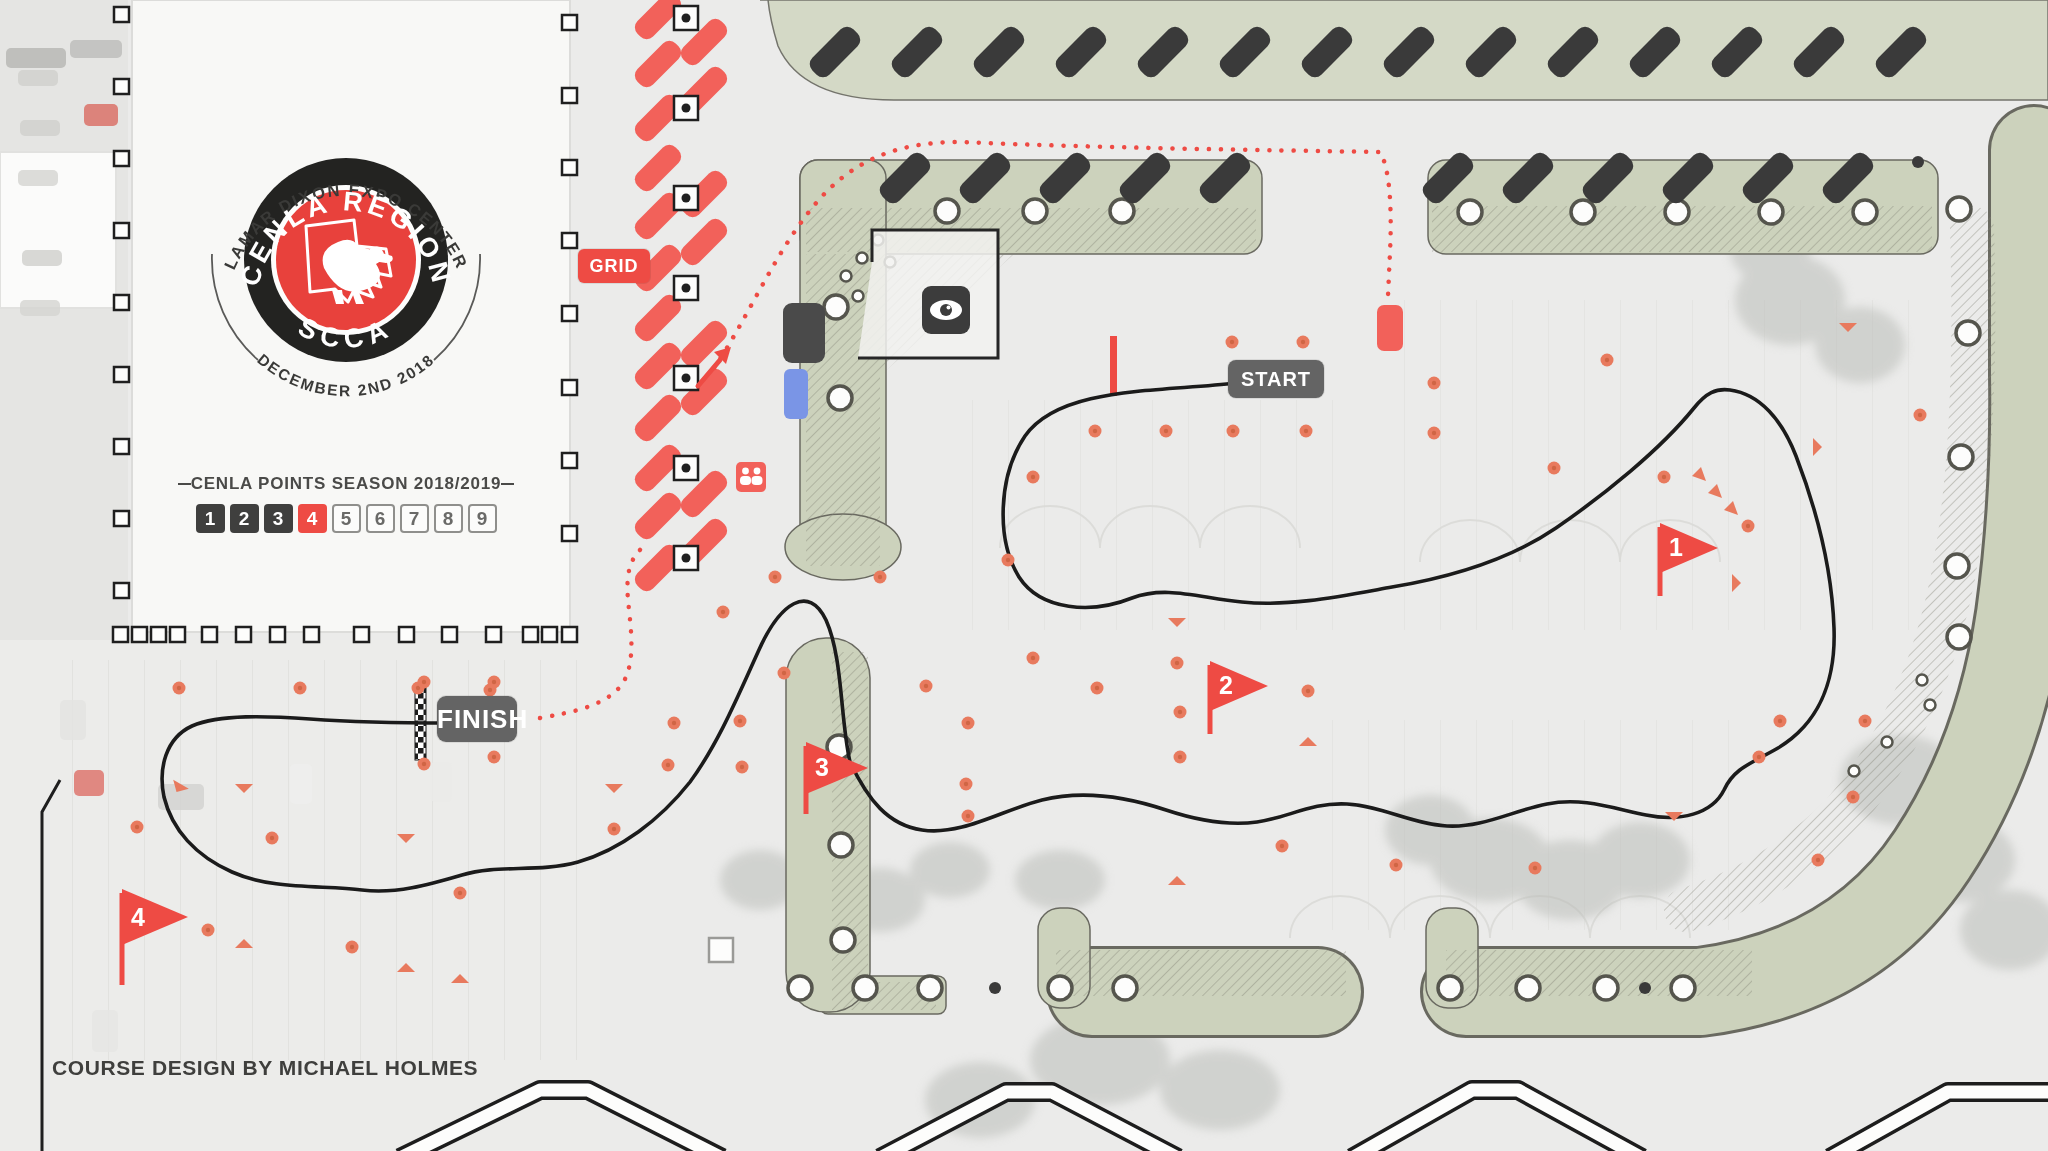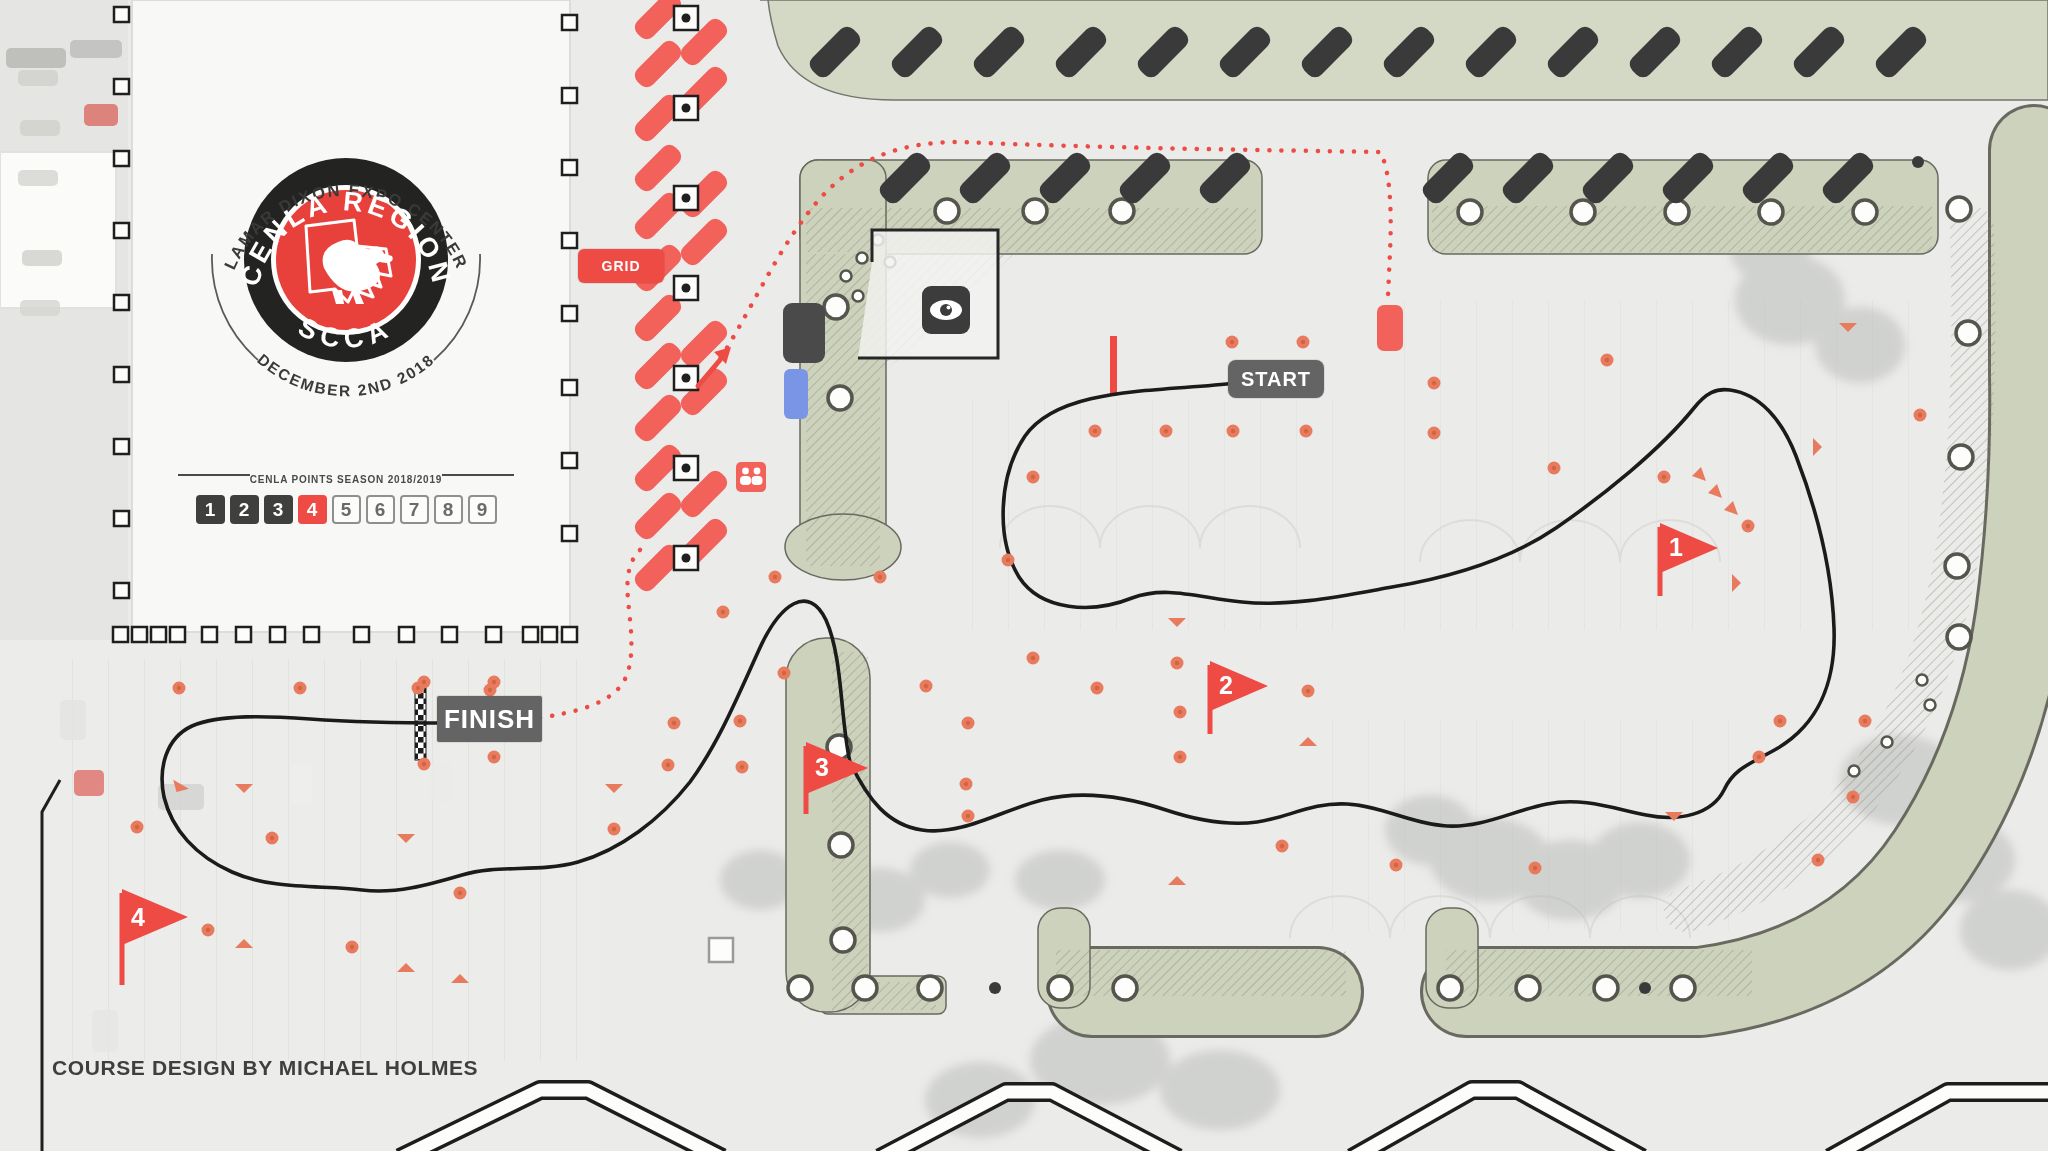--- a/index.html
+++ b/index.html
@@ -1,32 +1,32 @@
 <!DOCTYPE html>
 <html style="--accent: #ee4b44; --salmon: #f2615a; --cone: #e87a5e; --sage: #ccd2bc; --sagel: #d4d9c6; --badge: #646464; --dark: #3c3c3c; --course: #1b1b1b;"><head>
 <meta charset="utf-8">
 <style>
   html,body{margin:0;padding:0;background:#9a9a98;}
   #stage{position:relative;width:2048px;height:1151px;overflow:hidden;
          background:#ebebea;font-family:"Liberation Sans",sans-serif;}
   #map{position:absolute;left:0;top:0;}
   .badge{position:absolute;color:#fff;font-weight:bold;text-align:center;
          letter-spacing:1px;box-shadow:0 0 0 1px rgba(0,0,0,.08);}
-  .badge.grid{left:578px;top:249px;width:86px;height:34px;line-height:34px;
-         font-size:14px;border-radius:6px;background:var(--accent);}
+  .badge.grid{left:578px;top:249px;width:72px;height:34px;line-height:34px;
+         font-size:18px;border-radius:6px;background:var(--accent);}
   .badge.start{left:1228px;top:360px;width:96px;height:38px;line-height:38px;
          font-size:20px;border-radius:8px;background:var(--badge);}
-  .badge.finish{left:437px;top:696px;width:105px;height:46px;line-height:46px;
-         font-size:26px;border-radius:2px;background:var(--badge);}
+  .badge.finish{left:437px;top:696px;width:80px;height:46px;line-height:46px;
+         font-size:26px;border-radius:9px;background:var(--badge);}
   #credit{position:absolute;left:52px;top:1056px;font-size:21px;font-weight:bold;
          color:#3f3f3d;letter-spacing:.6px;}
   #logo{position:absolute;left:200px;top:114px;}
   #points{position:absolute;left:178px;top:474px;width:336px;}
-  #points .head{display:flex;color:#4a4a48;
-         font-size:10px;font-weight:bold;letter-spacing:.8px;white-space:nowrap;}
+  #points .head{display:flex;align-items:center;color:#4a4a48;
+         font-size:17px;font-weight:bold;letter-spacing:.8px;white-space:nowrap;}
   #points .head .ln{flex:1;border-top:2px solid #4a4a48;}
   #points .row{display:flex;gap:5px;margin-top:10px;justify-content:center;}
   .pt{width:29px;height:29px;line-height:29px;text-align:center;border-radius:4px;
       font-size:19px;font-weight:bold;}
   .pt.dark{background:#3f3f3e;color:#fff;}
   .pt.active{background:var(--accent);color:#fff;}
   .pt.light{background:#fcfcfb;color:#6a6a68;box-shadow:inset 0 0 0 2px #8f8f8c;}
 </style>
 </head>
 <body>

